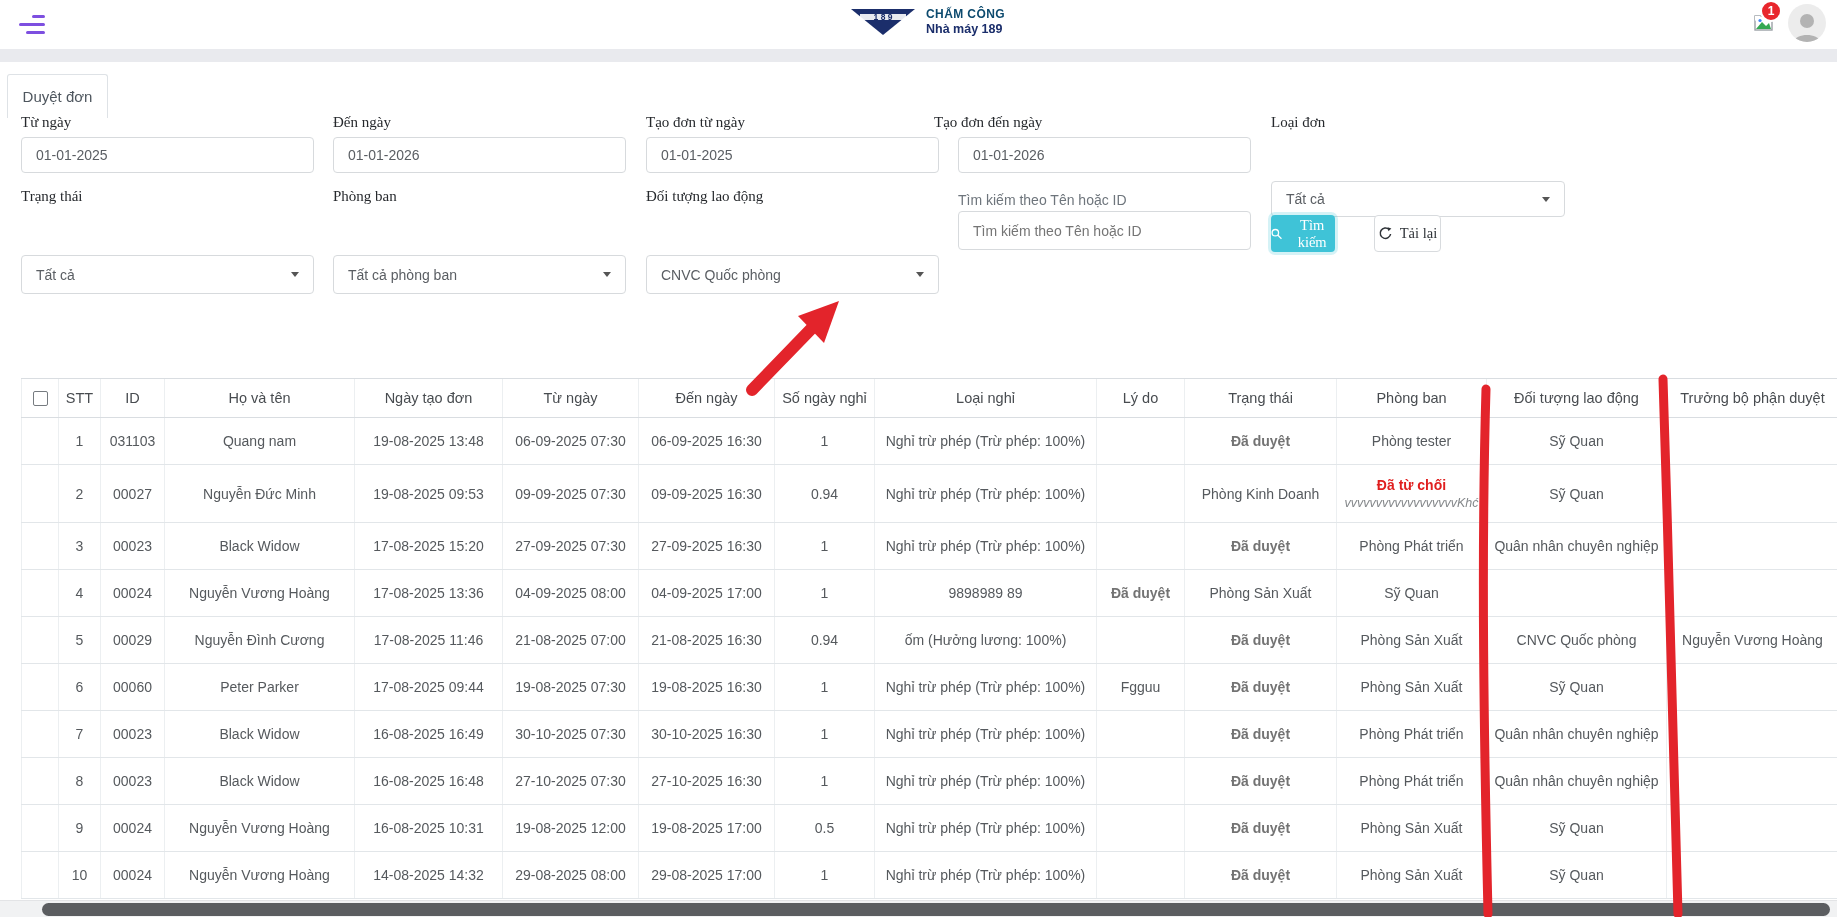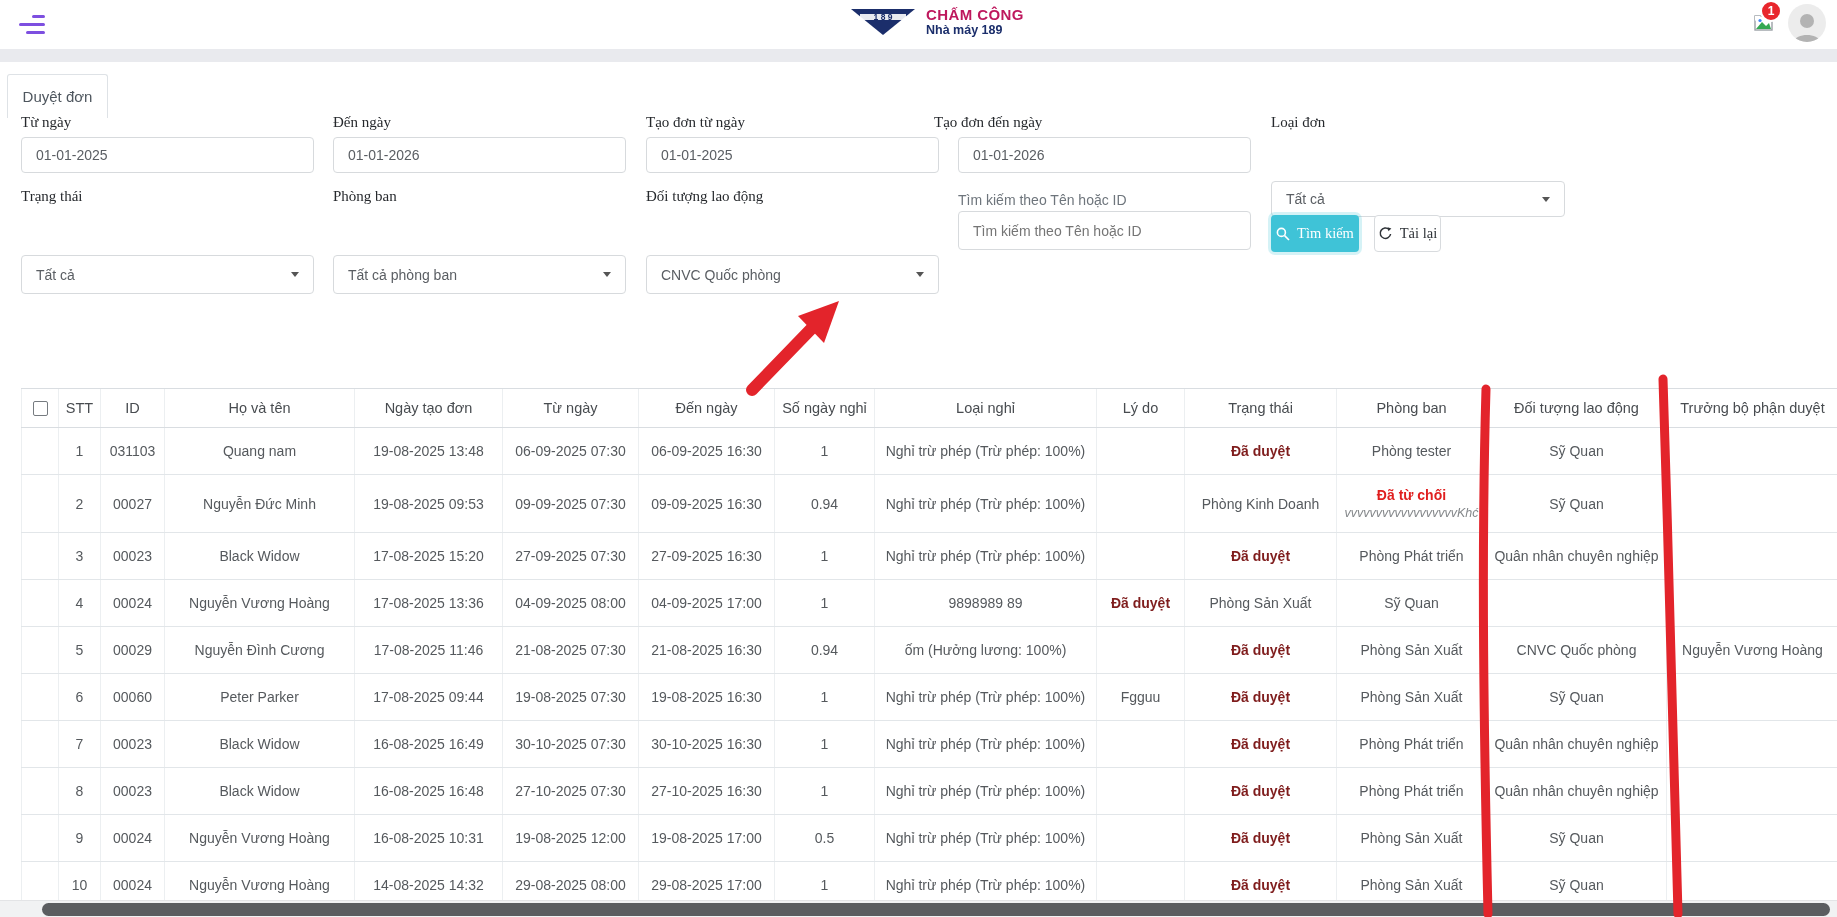--- a/index.html
+++ b/index.html
@@ -12,21 +12,21 @@
   .appbar { position:absolute; left:0; top:0; width:1837px; height:49px; background:#fff; z-index:10; }
   .graystrip { position:absolute; left:0; top:49px; width:1837px; height:13px; background:#e9eaee; }
   .hamburger { position:absolute; left:19px; top:13px; width:26px; height:22px; display:flex;
                flex-direction:column; align-items:flex-end; justify-content:center; gap:5px; cursor:pointer; }
   .hamburger i { display:block; height:3px; border-radius:2px; background:#7d4fe0; }
   .hamburger i:nth-child(1){ width:13px; }
   .hamburger i:nth-child(2){ width:26px; }
   .hamburger i:nth-child(3){ width:19px; }
   .brand { position:absolute; left:850px; top:6px; display:flex; align-items:center; gap:10px; }
   .brand-text { display:flex; flex-direction:column; line-height:1.15; }
-  .brand-title { font-size:15px; font-weight:bold; color:#be185d; letter-spacing:.4px;text-align:right; }
+  .brand-title { font-size:12px; font-weight:bold; color:#0c4a6e; letter-spacing:.4px;text-align:right; }
   .brand-sub { font-size:12.5px; font-weight:bold; color:#1b2e6b; }
   .notif { position:absolute; left:1753px; top:12px; width:24px; height:24px; }
   .badge { position:absolute; left:1760px; top:0px; width:22px; height:22px; border-radius:50%;
            background:#e8262c; border:2px solid #fff; color:#fff; font-size:12px; font-weight:bold;
            display:flex; align-items:center; justify-content:center; z-index:12; }
   .avatar { position:absolute; left:1788px; top:4px; width:38px; height:38px; border-radius:50%;
             background:#ececec; display:flex; align-items:flex-end; justify-content:center; overflow:hidden; }
 
   
   .tab { position:absolute; left:7px; top:74px; width:101px; height:44px; background:#fff;
@@ -41,37 +41,37 @@
             background:#fff; color:#5a5e63; font-size:14px; padding:0 14px;
             font-family:"Liberation Sans", sans-serif; outline:none; }
   .fselect { position:absolute; height:39px; width:293px; border:1px solid #d7dadd; border-radius:4px;
              background:#fff; display:flex; align-items:center; justify-content:space-between;
              padding:0 14px; color:#5a5e63; font-size:14px; cursor:pointer;margin-top:44px; }
   .chev { width:0; height:0; border-left:4px solid transparent; border-right:4px solid transparent;
           border-top:5px solid #555; }
   .btn { position:absolute; height:37px; border-radius:4px; display:flex; align-items:center;
          justify-content:center; gap:7px; font-family:"Liberation Serif", serif; font-size:14.5px;
          cursor:pointer; }
-  .btn-search { left:1271px; top:215px; width:88px; background:#3fc3d7; color:#fff;
+  .btn-search { left:1271px; top:215px; width:64px; background:#3fc3d7; color:#fff;
                 box-shadow:0 0 0 3px rgba(63,195,215,.22);text-align:center; }
   .btn-reload { left:1374px; top:215px; width:67px; background:#fff; border:1px solid #d8dbde; color:#2f3338; }
 
   
-  .tablewrap { position:absolute; left:21px; top:388px; width:1816px; overflow:hidden; }
+  .tablewrap { position:absolute; left:21px; top:378px; width:1816px; overflow:hidden; }
   .t-row { display:grid; border-bottom:1px solid #e2e6e9; background:#fff; }
   .t-head { border-top:1px solid #d9dde1; border-bottom:1px solid #d9dde1; }
   .t-cell { border-right:1px solid #eceff1; padding:12px 6px; display:flex; flex-direction:column;
             align-items:center; justify-content:center; text-align:center; font-size:14px; color:#55595d;
             min-height:46px; overflow:hidden; }
   .t-head .t-cell { color:#484c50; font-size:14.5px; min-height:38px; padding:8px 4px; }
   .t-cell:first-child { border-left:1px solid #eceff1; }
   .t-cell.wrap { white-space:normal; word-break:break-word; }
   .cbox { width:15px; height:15px; border:1.5px solid #767b80; border-radius:2px; background:#fff; cursor:pointer; }
   .status { font-weight:bold; font-size:14px; }
-  .status.approved { color:#7f1d1d; }
+  .status.approved { color:#737373; }
   .status.rejected { color:#e01f1f; }
   .note { font-style:italic; font-size:12.5px; color:#85888b; margin-top:3px; white-space:nowrap;
           max-width:100%; overflow:hidden; }
 
   
   .hscroll { position:absolute; left:0; top:900px; width:1837px; height:17px; background:#f1f2f3;
              border-top:1px solid #e3e4e6; z-index:20; }
   .hthumb { position:absolute; left:42px; top:2px; width:1788px; height:13px; background:#5b5d60;
             border-radius:7px; cursor:grab; }
 
@@ -264,21 +264,21 @@
         <div class="t-cell">Phòng Sản Xuất</div>
         <div class="t-cell">Sỹ Quan</div>
         <div class="t-cell"></div>
       </div>
       <div class="t-row" style="grid-template-columns: 38px 42px 64px 190px 148px 136px 136px 100px 222px 88px 152px 150px 180px 172px;">
         <div class="t-cell"></div>
         <div class="t-cell">5</div>
         <div class="t-cell">00029</div>
         <div class="t-cell">Nguyễn Đình Cương</div>
         <div class="t-cell">17-08-2025 11:46</div>
-        <div class="t-cell">21-08-2025 07:30</div>
+        <div class="t-cell">21-08-2025 07:00</div>
         <div class="t-cell">21-08-2025 16:30</div>
         <div class="t-cell">0.94</div>
         <div class="t-cell">ốm (Hưởng lương: 100%)</div>
         <div class="t-cell wrap"></div>
         <div class="t-cell">
           <div class="status approved">Đã duyệt</div>
         </div>
         <div class="t-cell">Phòng Sản Xuất</div>
         <div class="t-cell">CNVC Quốc phòng</div>
         <div class="t-cell">Nguyễn Vương Hoàng</div>

